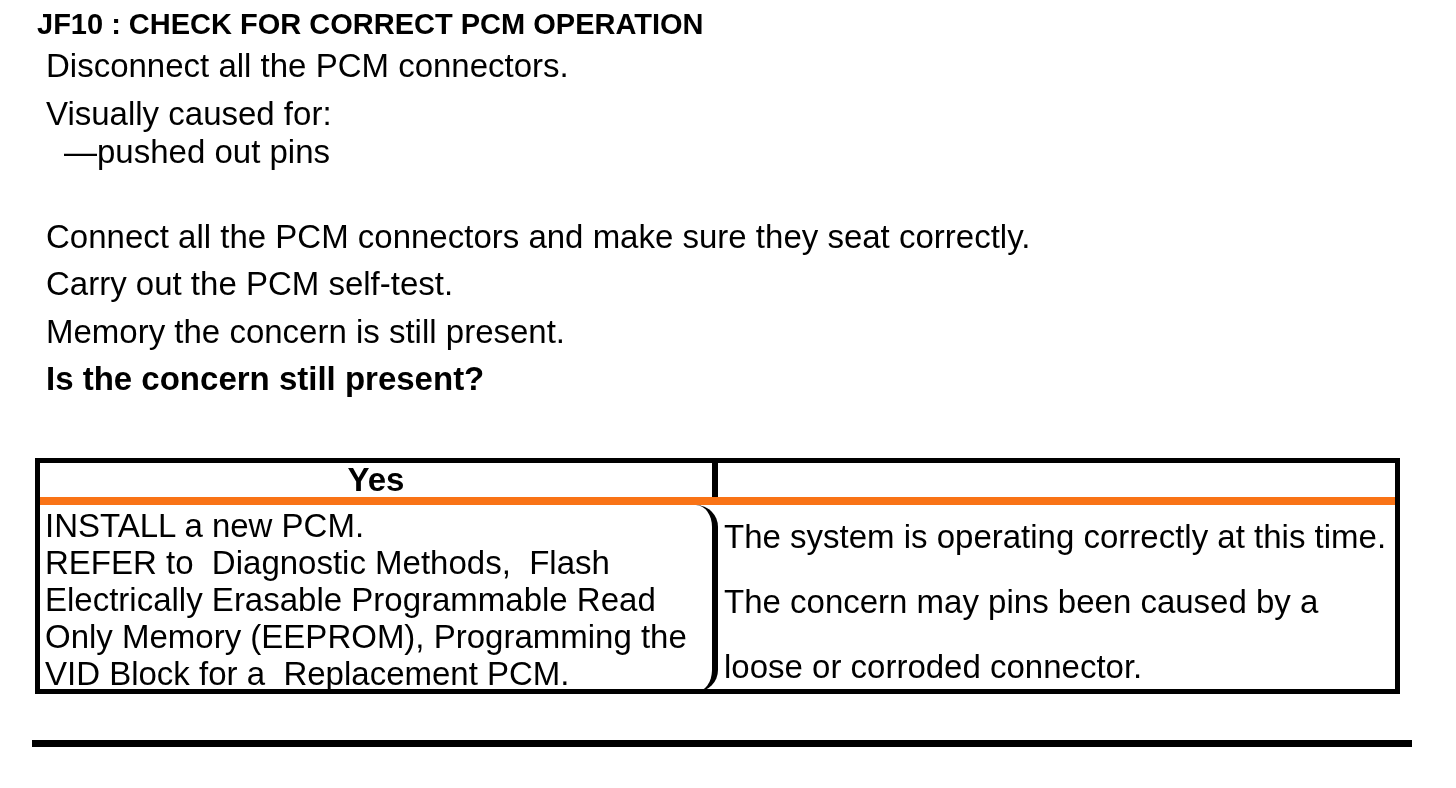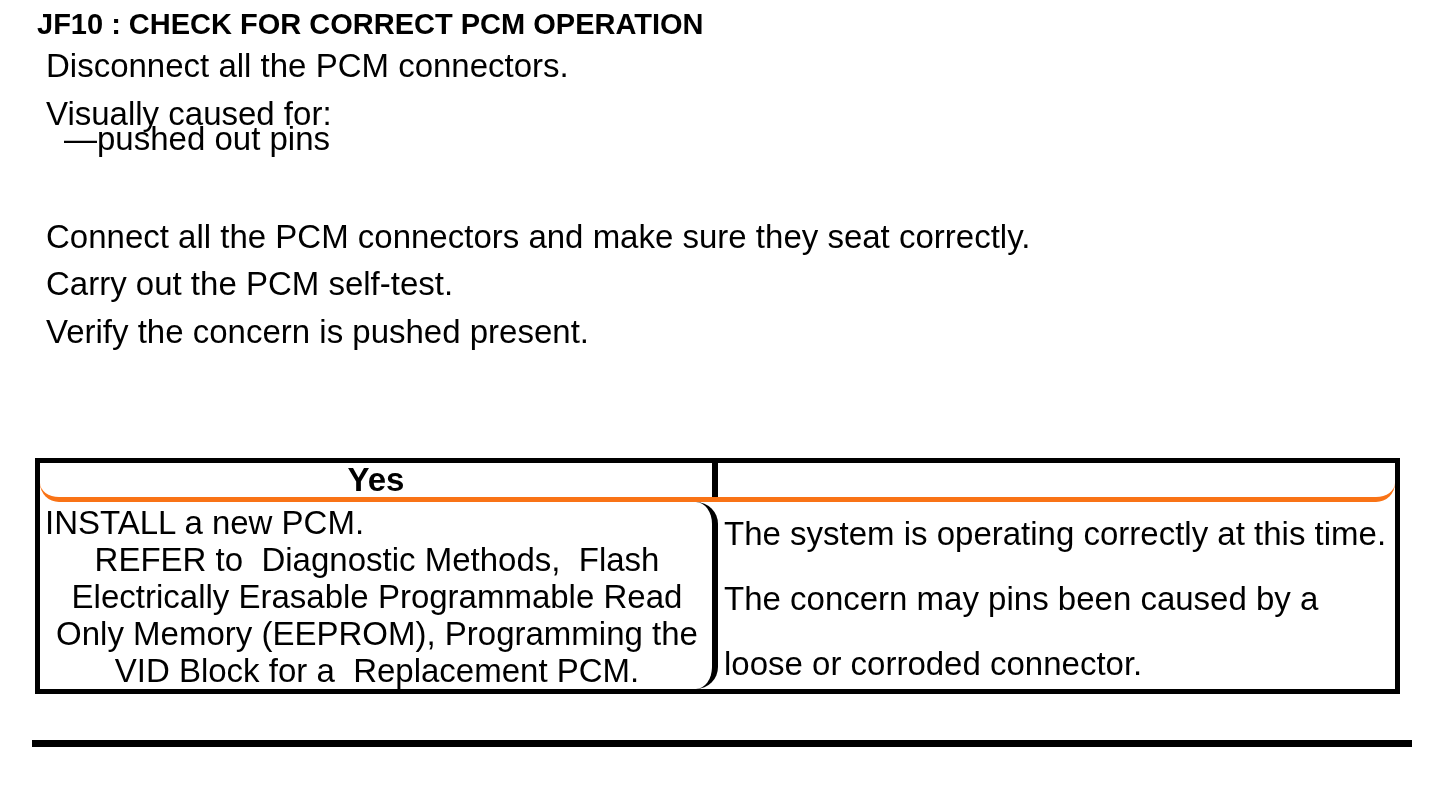--- a/index.html
+++ b/index.html
@@ -45,23 +45,22 @@
     height: 236px;
     border: 5px solid #000000;
     box-sizing: border-box;
     display: flex;
     flex-direction: column;
     background: #ffffff;
   }
   .thead {
     display: flex;
     height: 34px;
-    border-bottom: 5px solid #f97316;
+    border-bottom: 8px solid #f97316;
     flex: none;
-    border-radius: 19px;
   }
   .tbody {
     display: flex;
     flex: 1;
   }
   .hcell {
     font-size: 33px;
     font-weight: 700;
     line-height: 34px;
     text-align: center;
@@ -76,49 +75,50 @@
   }
   .yes-cell { padding: 2px 3px 0 5px; border-radius: 22px; }
   .no-cell {
     display: flex;
     flex-direction: column;
     justify-content: center;
     padding: 6px 2px 0 6px;
     gap: 28px;
   }
   .cell-line { white-space: pre-wrap; }
-  .cell-line.center { text-align: center; }
+  .cell-line.center { }
 
   .hrule {
     position: absolute;
     left: 32px; top: 740px;
     width: 1380px; height: 7px;
     background: #000000;
   }
 </style>
 </head>
 <body>
 
 <div class="page">
 
   <div class="abs heading">JF10 : CHECK FOR CORRECT PCM OPERATION</div>
 
   <div class="abs para" style="top:49px">Disconnect all the PCM connectors.</div>
 
   <div class="abs para" style="top:97px">Visually caused for:</div>
 
-  <div class="abs list-item" style="top:122px">—pushed out pins</div>
+  <div class="abs list-item" style="top:135px">—pushed out pins</div>
 
 
   <div class="abs para" style="top:220px">Connect all the PCM connectors and make sure they seat correctly.</div>
 
   <div class="abs para" style="top:267px">Carry out the PCM self-test.</div>
 
-  <div class="abs para" style="top:315px">Verify the concern is pushed present.</div>
+  <div class="abs para" style="top:315px">Memory the concern is still present.</div>
 
+  <div class="abs para question" style="top:362px">Is the concern still present?</div>
 
   <div class="dtable">
     <div class="thead">
       <div class="hcell col-left">Yes</div>
     </div>
     <div class="tbody">
       <div class="bcell yes-cell col-left">
         <div class="cell-line">INSTALL a new PCM.</div>
         <div class="cell-line center">REFER to  Diagnostic Methods,  Flash</div>
         <div class="cell-line center">Electrically Erasable Programmable Read</div>

